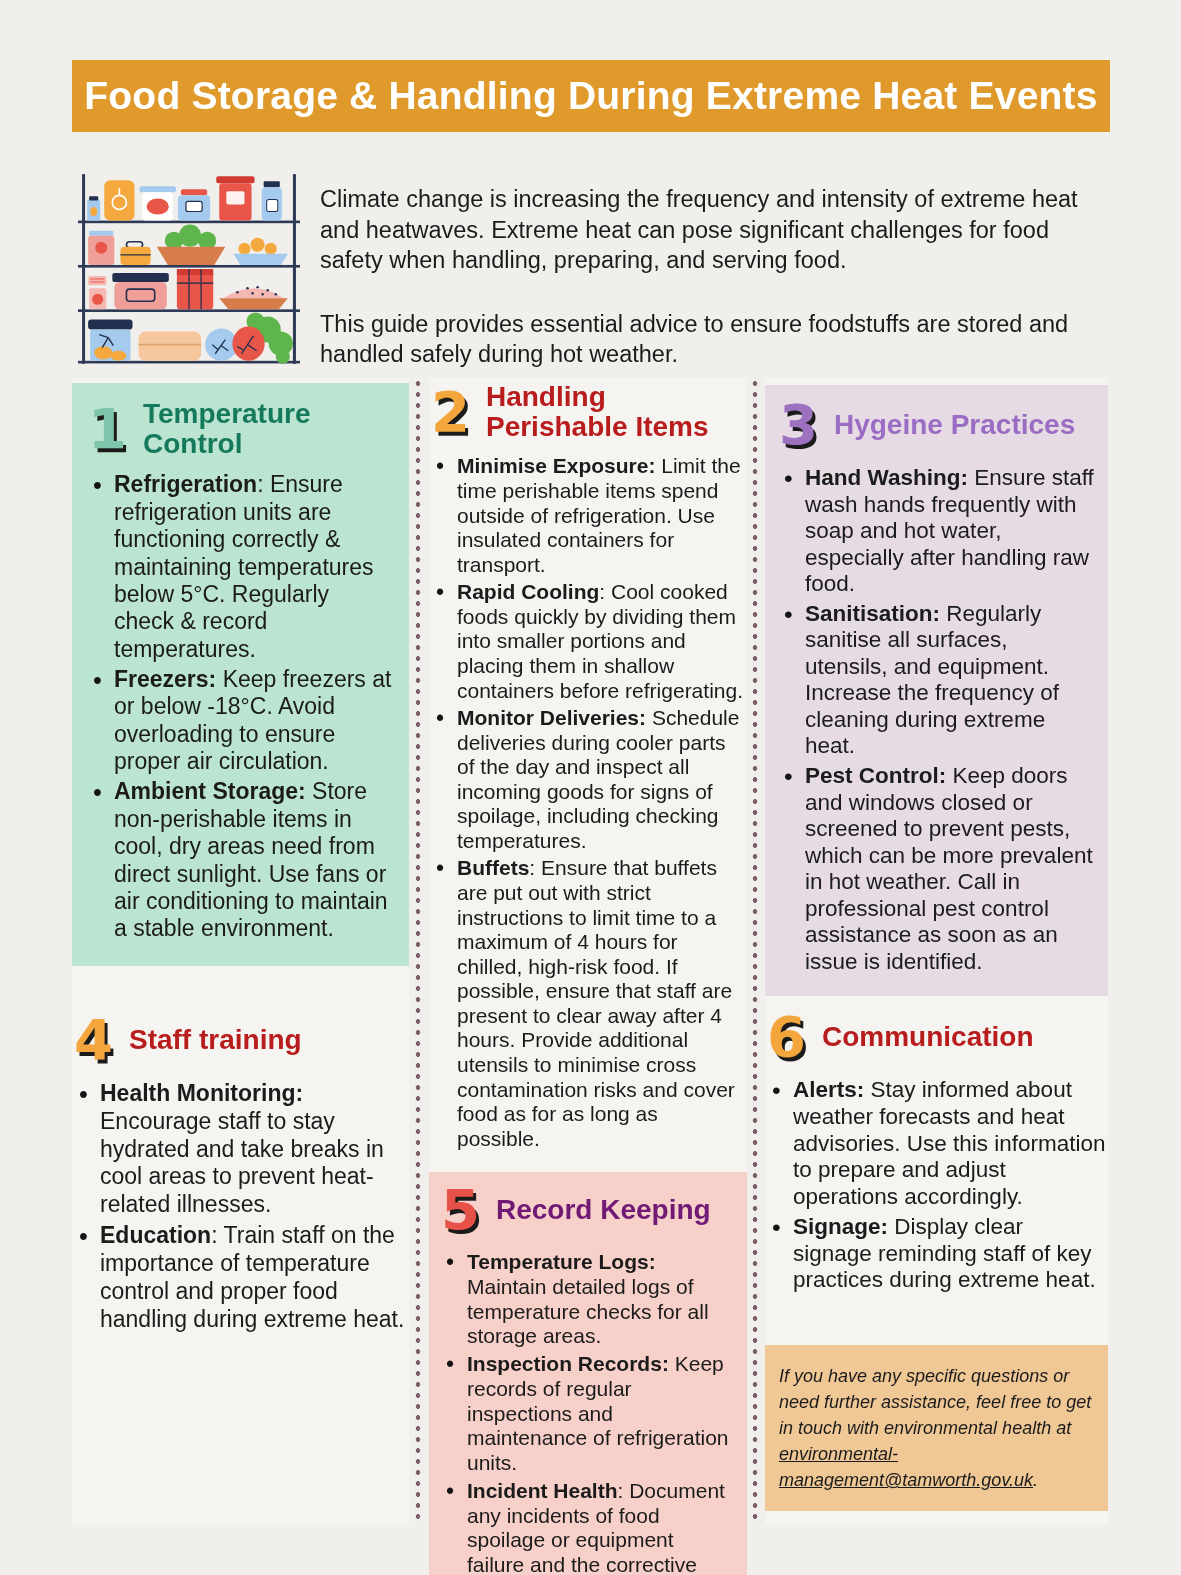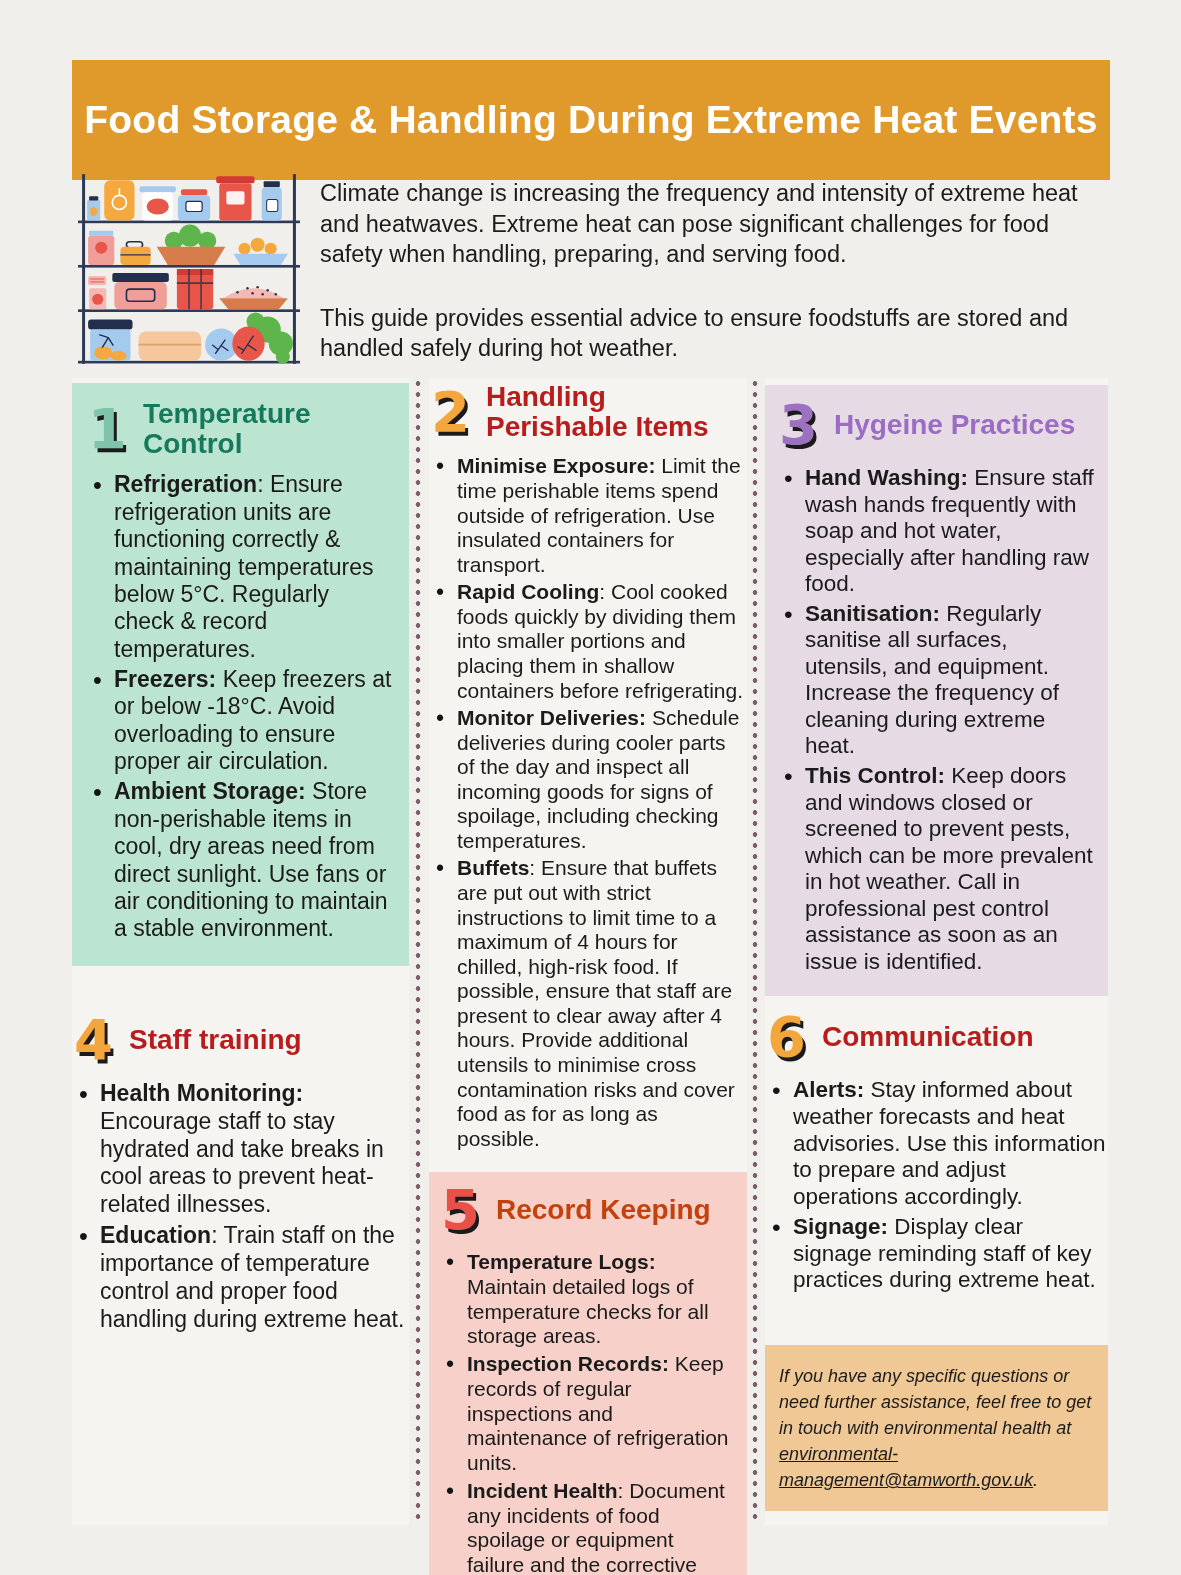--- a/index.html
+++ b/index.html
@@ -3,27 +3,27 @@
 <meta charset="utf-8">
 <style>
   html,body{margin:0;padding:0;background:#e8e6e2;}
   .page{position:relative;width:1181px;height:1575px;background:#f1efec;overflow:hidden;
         font-family:"Liberation Sans",sans-serif;color:#1b1b1b;margin:0 auto;}
   .colbg{position:absolute;top:378px;height:1147px;background:#f5f4f1;}
   .colbg.c1{left:72px;width:337px;}
   .colbg.c2{left:429px;width:318px;}
   .colbg.c3{left:765px;width:343px;}
 
-  .header{position:absolute;left:72px;top:60px;width:1038px;height:120px;background:#e09a2c;
+  .header{position:absolute;left:72px;top:60px;width:1038px;height:72px;background:#e09a2c;
           display:flex;align-items:center;justify-content:center;}
   .header h1{margin:0;color:#ffffff;font-size:39px;font-weight:bold;letter-spacing:.2px;white-space:nowrap;}
 
   .intro{position:absolute;left:72px;top:168px;width:1038px;height:205px;}
   .fridge{position:absolute;left:4px;top:2px;width:226px;height:198px;}
-  .intro-text{position:absolute;left:248px;top:10px;width:795px;font-size:23.5px;line-height:1.3;}
+  .intro-text{position:absolute;left:248px;top:16px;width:795px;font-size:23.5px;line-height:1.3;}
   .intro-text p{margin:0 0 33px 0;}
 
   section{position:absolute;box-sizing:border-box;}
   .s1{left:72px;top:383px;width:337px;background:#bce5d1;padding:16px 16px 20px 16px;}
   .s2{left:429px;top:378px;width:318px;padding:4px 2px;}
   .s3{left:765px;top:385px;width:343px;background:#e6dbe4;padding:12px 14px 18px 14px;}
   .s4{left:72px;top:1002px;width:337px;padding:10px 2px;}
   .s5{left:429px;top:1172px;width:318px;background:#f7d1c9;padding:10px 12px 16px 12px;}
   .s6{left:765px;top:1005px;width:343px;padding:4px 2px;}
 
@@ -31,21 +31,21 @@
   .num{font-family:"DejaVu Sans",sans-serif;font-weight:800;font-size:56px;line-height:1;
        text-shadow:3px 4px 0 #1b1b1b;flex:0 0 auto;}
   .num-teal{color:#7fc3aa;}
   .num-orange{color:#f2a63c;}
   .num-purple{color:#9c72c0;}
   .num-red{color:#e85148;}
   .sec-title{font-size:28px;font-weight:bold;line-height:1.08;}
   .t-green{color:#15795b;}
   .t-black{color:#b91c1c;}
   .t-purple{color:#9a6cc3;}
-  .t-red{color:#c2410c;}
+  .t-red{color:#701a75;}
 
   ul.bullets{list-style:none;margin:0;padding:0 0 0 26px;}
   ul.bullets li{position:relative;margin:0 0 3px 0;}
   ul.bullets li::before{content:"\2022";position:absolute;left:-21px;top:-1px;font-size:1.1em;color:#141414;}
   .b{font-weight:bold;}
   .s1 ul.bullets{font-size:23px;line-height:1.19;}
   .s3 ul.bullets{font-size:22.5px;line-height:1.18;}
   .s4 ul.bullets{font-size:23px;line-height:1.21;}
   .s6 ul.bullets{font-size:22.5px;line-height:1.19;}
   .s2 ul.bullets{font-size:21px;line-height:1.17;}
@@ -192,21 +192,21 @@
   </section>
 
   <section class="s3">
     <div class="sec-head">
       <span class="num num-purple">3</span>
       <span class="sec-title t-purple">Hygeine Practices</span>
     </div>
     <ul class="bullets">
       <li><span class="b">Hand Washing:</span><span> Ensure staff wash hands frequently with soap and hot water, especially after handling raw food.</span></li>
       <li><span class="b">Sanitisation:</span><span> Regularly sanitise all surfaces, utensils, and equipment. Increase the frequency of cleaning during extreme heat.</span></li>
-      <li><span class="b">This Control:</span><span> Keep doors and windows closed or screened to prevent pests, which can be more prevalent in hot weather. Call in professional pest control assistance as soon as an issue is identified.</span></li>
+      <li><span class="b">Pest Control:</span><span> Keep doors and windows closed or screened to prevent pests, which can be more prevalent in hot weather. Call in professional pest control assistance as soon as an issue is identified.</span></li>
     </ul>
   </section>
 
   <section class="s4">
     <div class="sec-head">
       <span class="num num-orange">4</span>
       <span class="sec-title t-black">Staff training</span>
     </div>
     <ul class="bullets">
       <li><span class="b">Health Monitoring:</span><span> Encourage staff to stay hydrated and take breaks in cool areas to prevent heat-related illnesses.</span></li>

